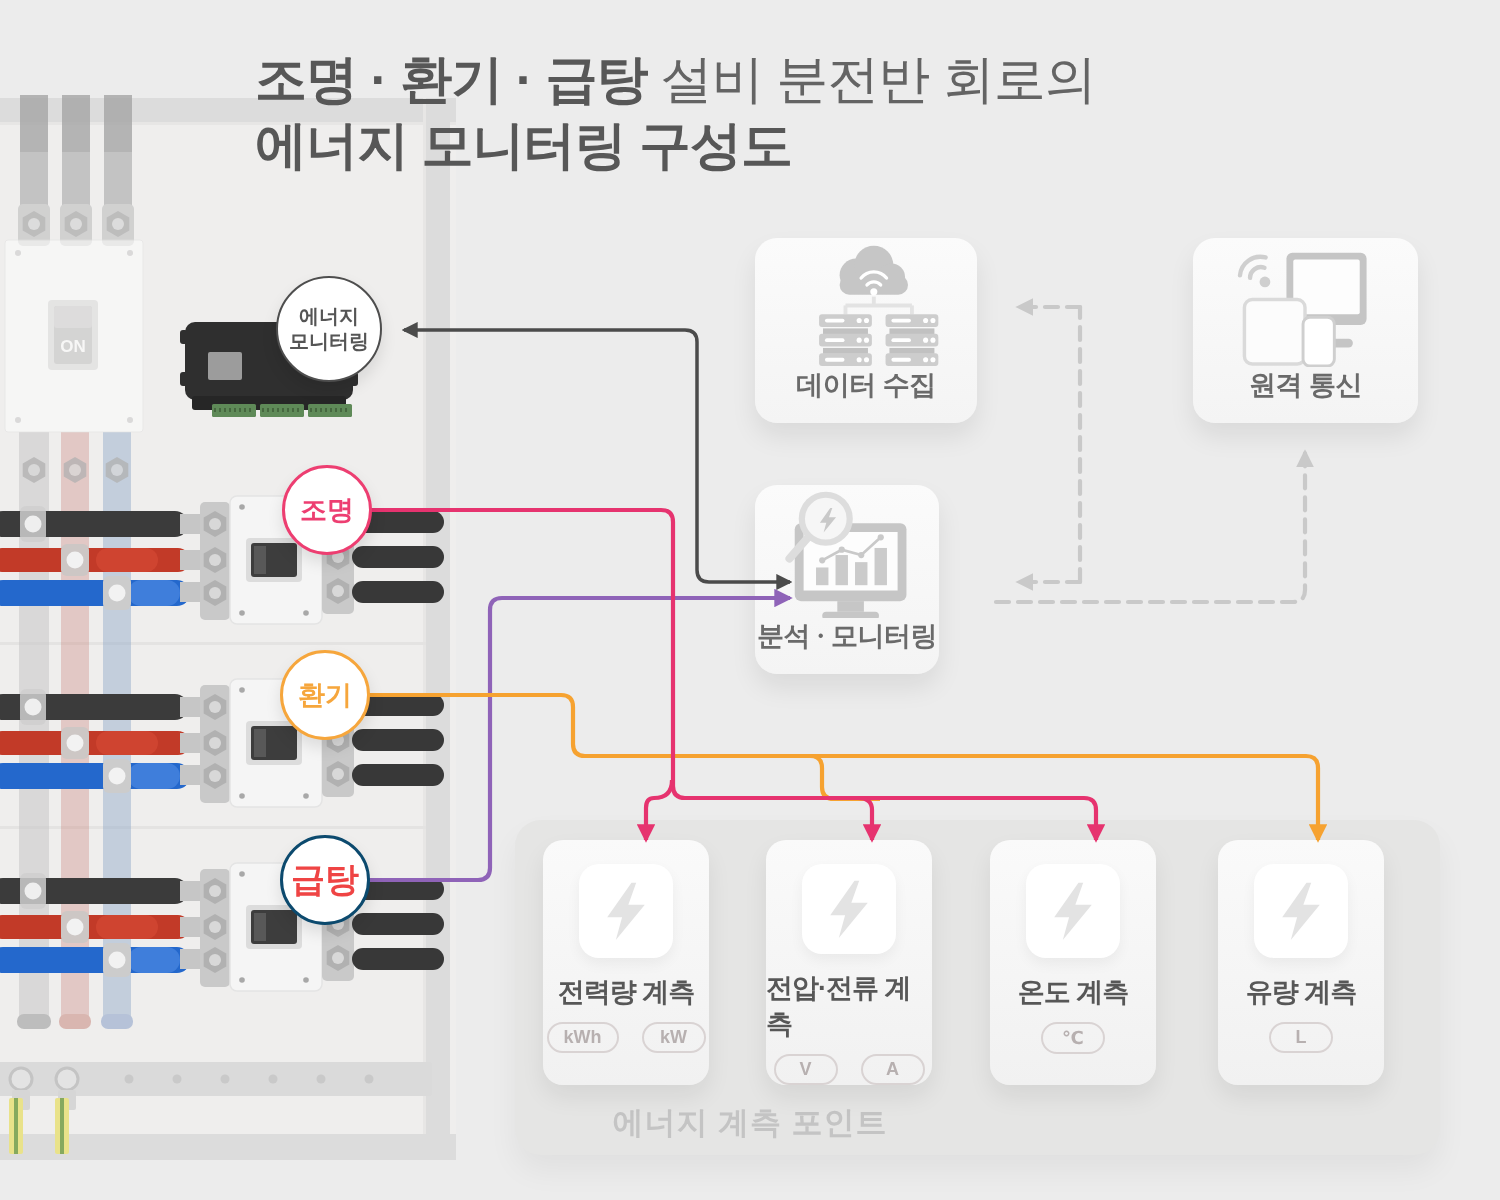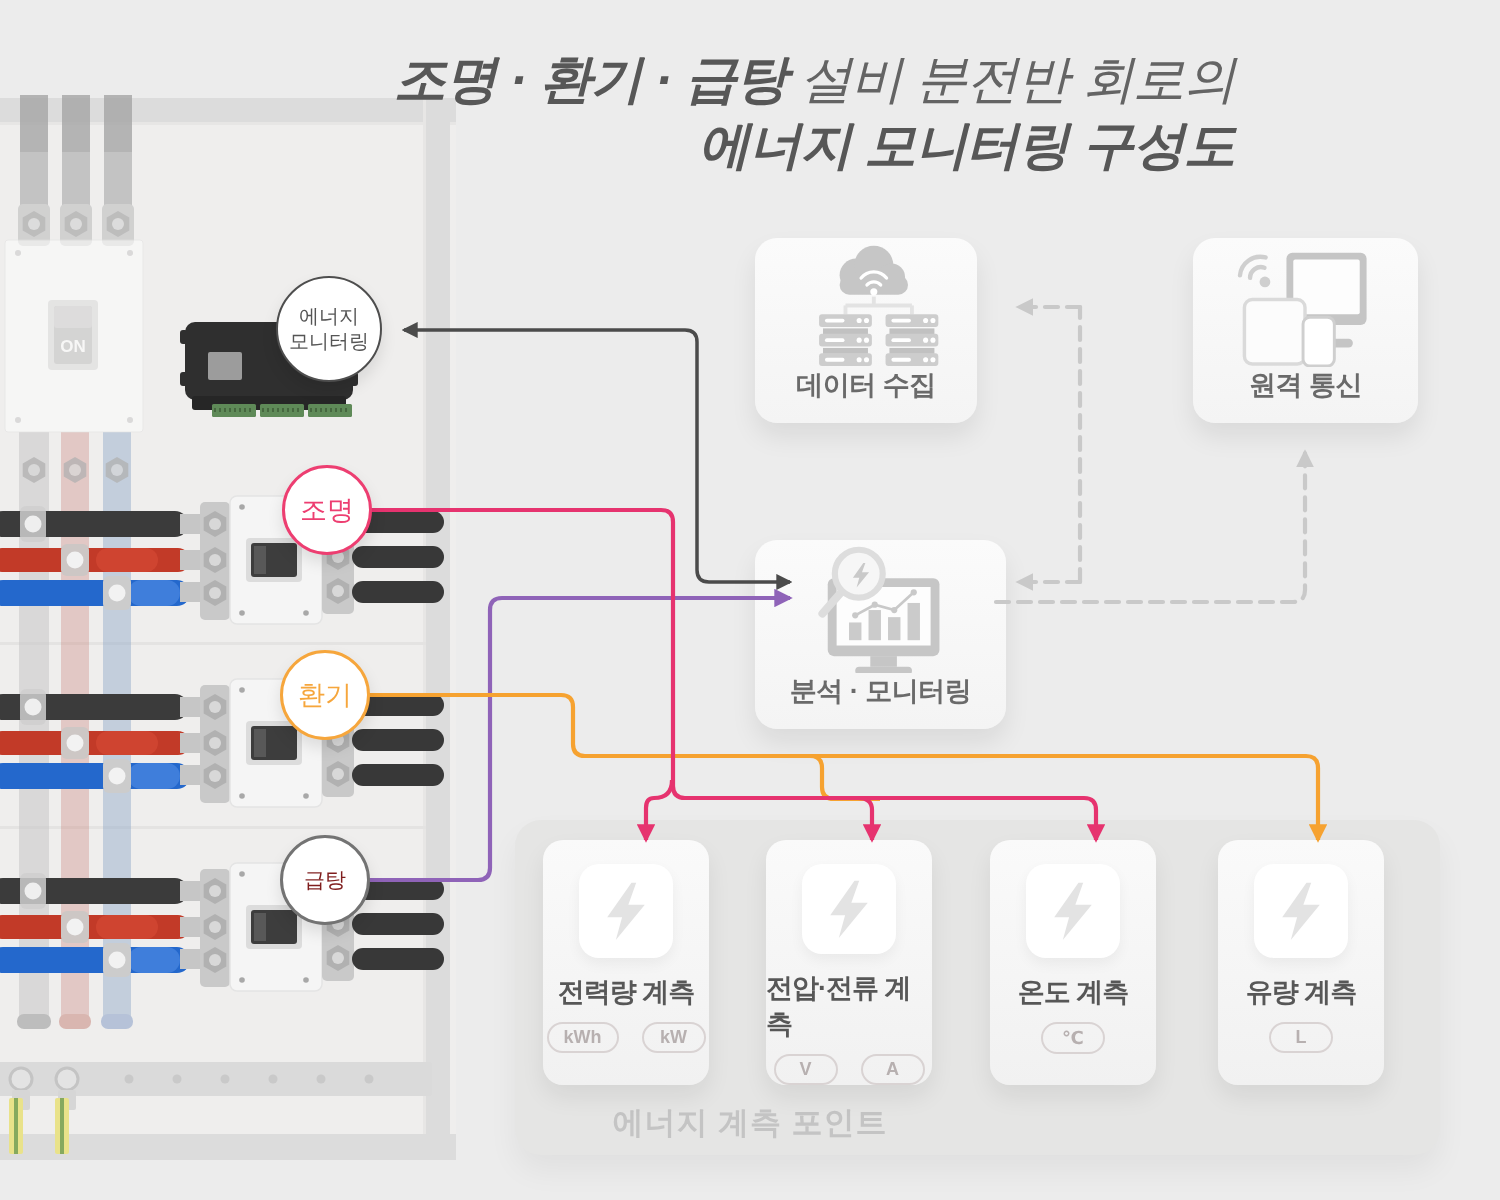--- a/index.html
+++ b/index.html
@@ -1,21 +1,21 @@
 <!DOCTYPE html>
 <html><head>
 <meta charset="utf-8">
 <style>
   html,body{margin:0;padding:0;background:#ececec;}
   .canvas{position:relative;width:1500px;height:1200px;background:#ececec;overflow:hidden;
           font-family:"Liberation Sans","DejaVu Sans",sans-serif;}
   svg{display:block;}
   
-  .title{position:absolute;left:255px;top:46px;width:980px;text-align:right;z-index:6;
-         color:#5c5c5c;font-size:52px;line-height:66px;letter-spacing:-1px;font-style:italic;}
+  .title{position:absolute;left:255px;top:46px;width:980px;text-align:left;z-index:6;
+         color:#5c5c5c;font-size:52px;line-height:66px;letter-spacing:-1px;}
   .title .b{font-weight:800;color:#575757;}
   .title .r{font-weight:400;color:#646464;}
   .title .l2{font-weight:800;color:#575757;}
   
   .card{position:absolute;background:linear-gradient(180deg,#fbfbfb,#f4f4f4);border-radius:22px;
         box-shadow:0 14px 26px rgba(0,0,0,.08);z-index:2;display:flex;flex-direction:column;align-items:center;}
   .card .lbl{margin-top:auto;padding-bottom:20px;font-size:27px;font-weight:600;color:#6a6a6a;letter-spacing:-0.5px;}
   
   .mcontainer{position:absolute;left:515px;top:820px;width:925px;height:335px;background:#e5e5e4;
               border-radius:26px;box-shadow:0 16px 30px rgba(0,0,0,.05);z-index:2;}
@@ -26,26 +26,26 @@
          display:flex;flex-direction:column;align-items:center;padding-top:24px;box-sizing:border-box;}
   .tile{width:94px;height:94px;background:#fff;border-radius:20px;box-shadow:0 6px 14px rgba(0,0,0,.05);
         display:flex;align-items:center;justify-content:center;}
   .mlbl{margin-top:16px;font-size:27px;font-weight:700;color:#575757;letter-spacing:-1px;}
   .units{margin-top:12px;display:flex;gap:23px;}
   .badge{display:inline-flex;align-items:center;justify-content:center;min-width:30px;padding:3px 15px;
          border:2px solid #d9d3d3;border-radius:18px;color:#b7b0b0;font-size:18px;font-weight:600;}
   
   .circle{position:absolute;border-radius:50%;background:#fff;box-sizing:border-box;z-index:5;
           display:flex;flex-direction:column;align-items:center;justify-content:center;
-          box-shadow:0 8px 16px rgba(0,0,0,.10);font-weight:400;text-align:center;}
+          box-shadow:0 8px 16px rgba(0,0,0,.10);font-weight:700;text-align:center;}
   .c-mon{left:276px;top:276px;width:106px;height:106px;border:2.5px solid #4e4e4e;
          color:#555;font-size:20px;line-height:25px;}
   .c-pink{left:282px;top:465px;width:90px;height:90px;border:3px solid #ED3E71;color:#ED3E71;font-size:27px;}
   .c-org{left:280px;top:650px;width:90px;height:90px;border:3px solid #F6A63C;color:#F6A63C;font-size:27px;}
-  .c-pur{left:280px;top:835px;width:90px;height:90px;border:3px solid #737373;color:#7f1d1d;font-size:21px;}
+  .c-pur{left:280px;top:835px;width:90px;height:90px;border:3px solid #0c4a6e;color:#ef4444;font-size:34px;}
   
   .panelsvg{position:absolute;left:0;top:0;z-index:1;}
   .links{position:absolute;left:0;top:0;z-index:4;pointer-events:none;}
 </style>
 </head>
 <body>
 
 <div class="canvas">
 
   <svg class="panelsvg" width="460" height="1200" viewBox="0 0 460 1200">
@@ -245,21 +245,21 @@
       <rect x="93" y="15" width="82" height="74" rx="6" fill="#c5c5c5"></rect>
       <rect x="100" y="22" width="68" height="56" rx="2" fill="#fdfdfd"></rect>
       <rect x="126" y="89" width="16" height="14" fill="#c5c5c5"></rect>
       <rect x="109" y="103" width="52" height="9" rx="4.5" fill="#c5c5c5"></rect>
       <rect x="50" y="63" width="62" height="66" rx="8" fill="#fcfcfc" stroke="#dadada" stroke-width="3.5"></rect>
       <rect x="110" y="81" width="32" height="50" rx="7" fill="#ffffff" stroke="#cfcfcf" stroke-width="3"></rect>
     </svg>
     <div class="lbl">원격 통신</div>
   </div>
 
-  <div class="card" style="left:755px;top:540px;width:251px;height:189px;">
+  <div class="card" style="left:755px;top:485px;width:184px;height:189px;font-family:Liberation Serif, serif;">
     <svg width="233" height="150" viewBox="0 0 233 150">
       <rect x="57" y="43" width="126" height="88" rx="7" fill="#c6c6c6"></rect>
       <rect x="67" y="53" width="106" height="66" fill="#fdfdfd"></rect>
       <g fill="#cbcbcb">
         <rect x="81" y="93" width="14" height="20"></rect>
           <rect x="103" y="79" width="14" height="34"></rect>
         <rect x="125" y="87" width="14" height="26"></rect>
           <rect x="147" y="71" width="14" height="42"></rect>
       </g>
       <polyline points="88,85 110,73 132,79 154,59" fill="none" stroke="#c9c9c9" stroke-width="3"></polyline>

